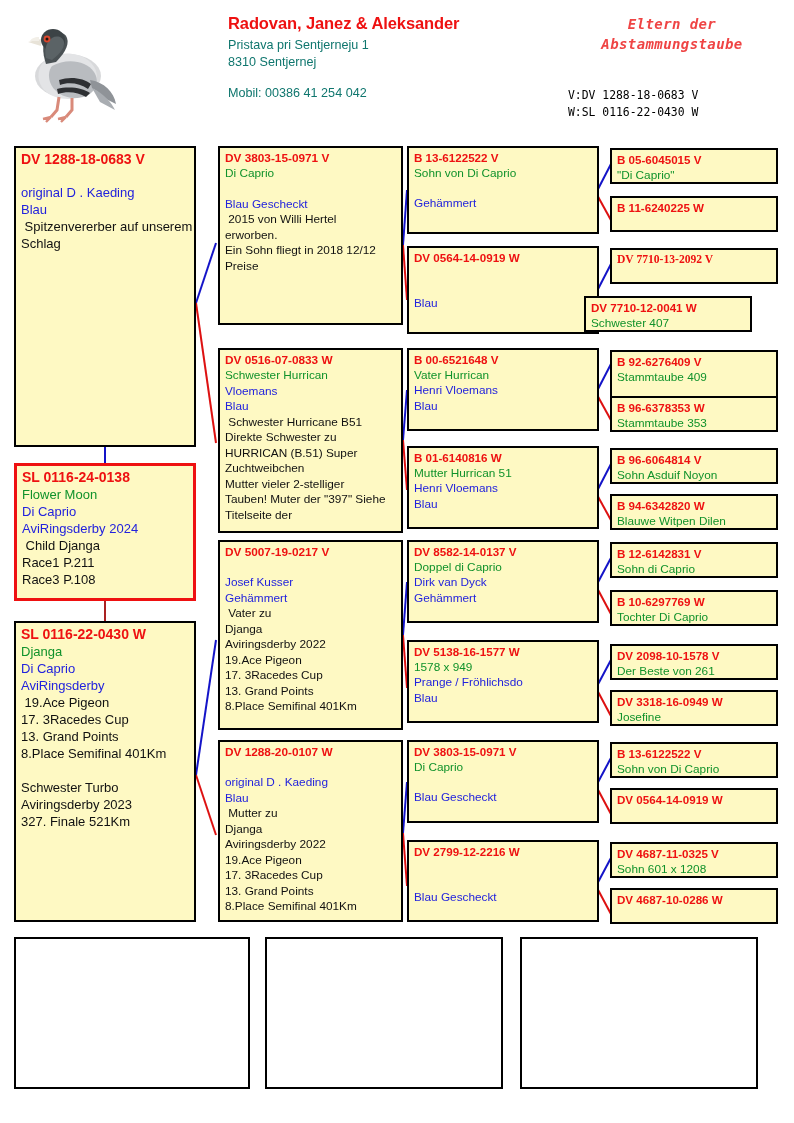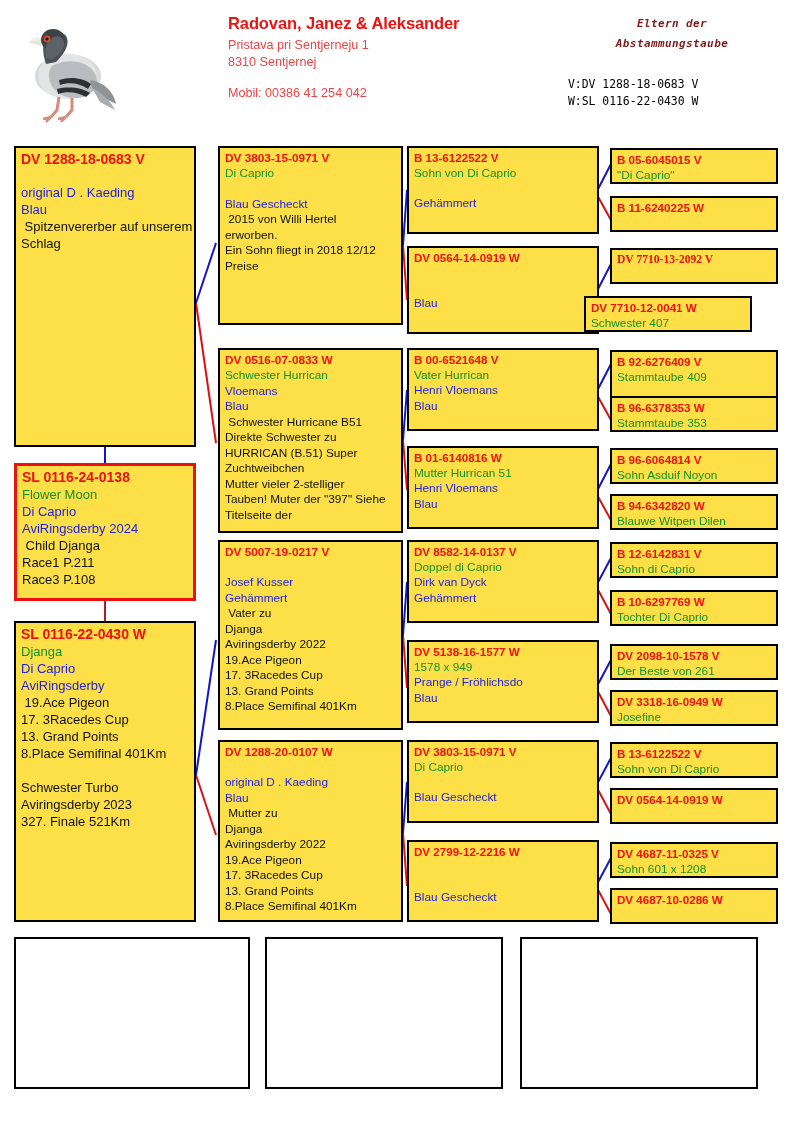--- a/index.html
+++ b/index.html
@@ -27,58 +27,58 @@
   }
   #breeder-name {
     color: #ee1111;
     font-size: 16.5px;
     font-weight: bold;
     line-height: 19px;
     letter-spacing: -0.1px;
     white-space: nowrap;
   }
   .breeder-line {
-    color: #ef4444;
+    color: #0f766e;
     font-size: 12.6px;
     line-height: 17px;
     white-space: nowrap;
   }
   #breeder-addr { margin-top: 4px; }
   #breeder-contact { margin-top: 14px; }
 
   #parents-block {
     position: absolute; left: 556px; top: 14px; width: 232px;
     text-align: center;
   }
   .parents-title {
     font-family: "DejaVu Sans Mono", monospace;
     font-weight: bold;
     font-style: italic;
-    font-size: 11px;
+    font-size: 14px;
     line-height: 20px;
-    color: #7f1d1d;
+    color: #ef4444;
     letter-spacing: 0.4px;
   }
   .parents-ring {
     font-family: "DejaVu Sans Mono", monospace;
     font-size: 11.4px;
     line-height: 17px;
     color: #000000;
     text-align: left;
     padding-left: 12px;
     white-space: pre;
   }
-  #parents-rings { margin-top: 22px; }
+  #parents-rings { margin-top: 33px; }
 
   
   #pedigree { position: absolute; left: 0; top: 0; width: 794px; height: 1123px; }
 
   .box {
     position: absolute;
-    background: #fde047;
+    background: #fef9c3;
     border: 2px solid #000000;
     overflow: hidden;
     padding: 2px 4px 2px 5px;
   }
   .box.accent { border: 3px solid #ee1111; }
 
   .ring {
     color: #ee1111;
     font-weight: bold;
     font-size: 11.6px;

